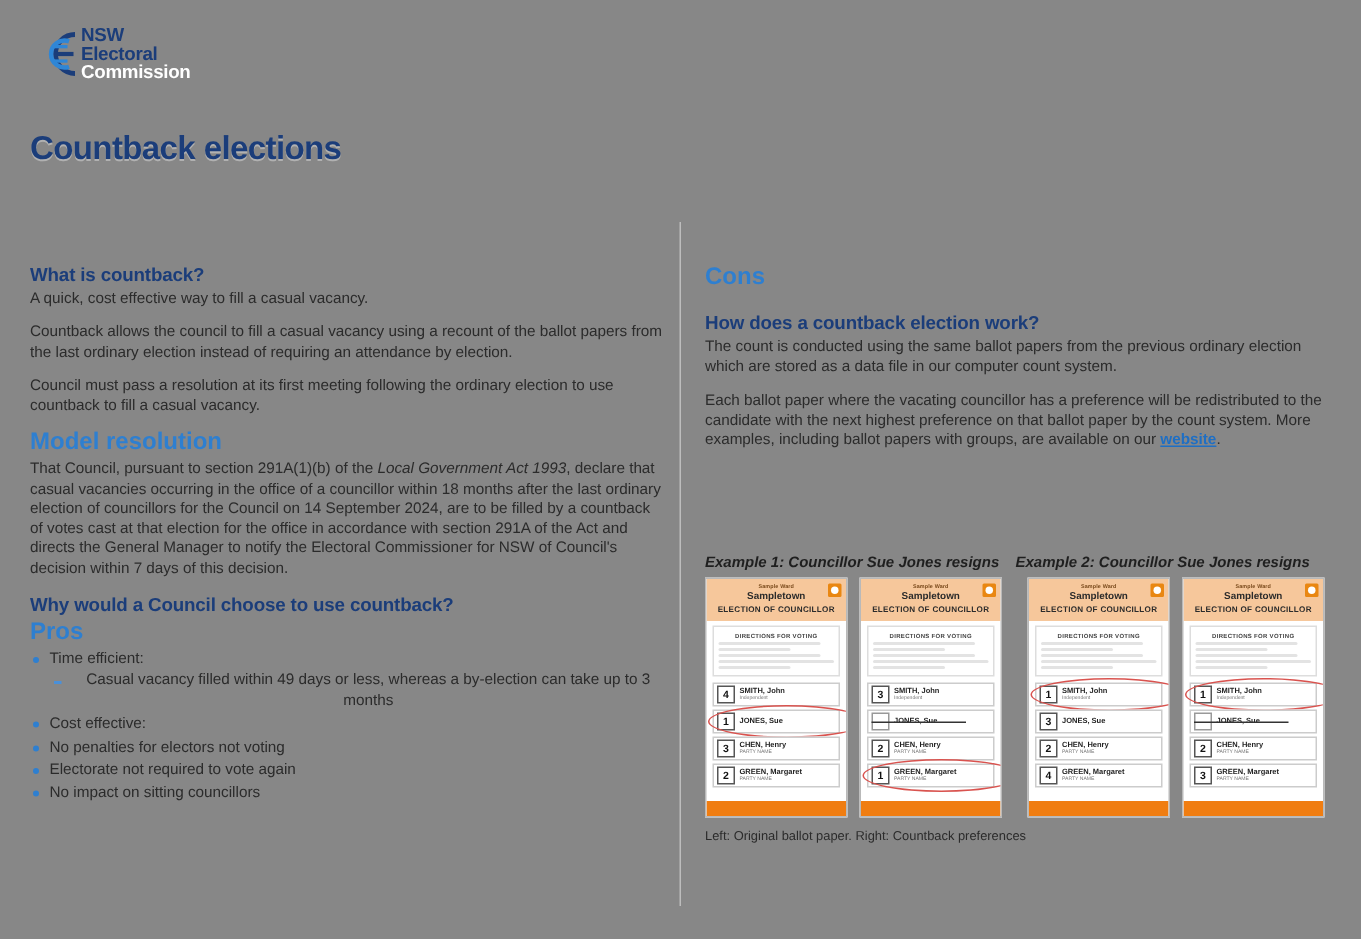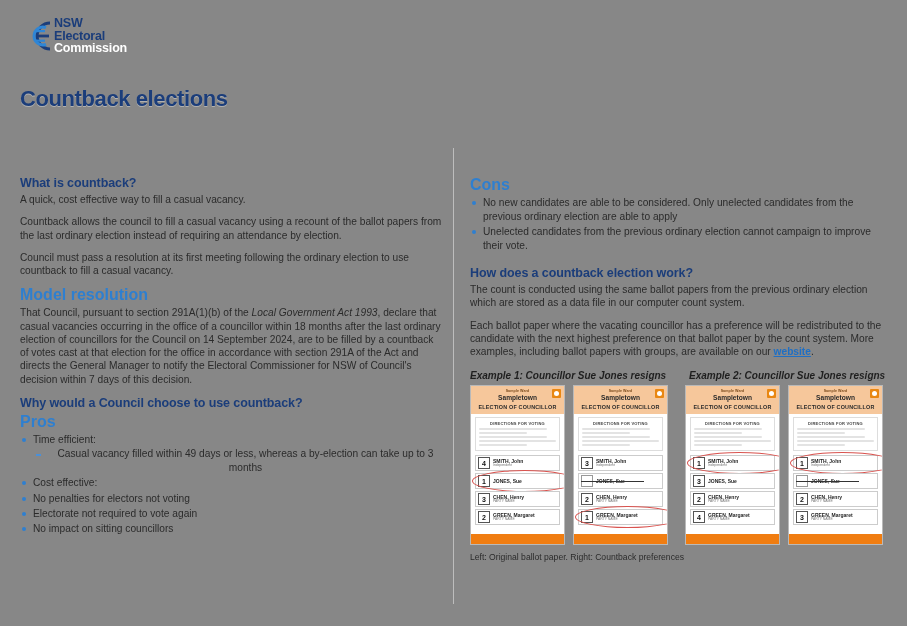--- a/index.html
+++ b/index.html
@@ -73,21 +73,21 @@
   }
   li b{font-weight:bold;}
 
   
   .examples{position:absolute;left:470px;top:370px;width:418px;}
   .ex-titles{display:flex;}
   .ex-title{
     font-size:10px;font-weight:bold;font-style:italic;color:#1f1f1f;
     width:207px;flex:0 0 auto;
   }
-  .ex-title:last-child{margin-left:12px;}
+  .ex-title:last-child{margin-left:0;}
   .ballot-row{display:flex;margin-top:4px;}
   .pair{display:flex;gap:8px;width:199px;flex:0 0 auto;}
   .pair.second{margin-left:16px;}
 
   .ballot{
     width:95px;height:160px;background:#ffffff;
     border:1px solid #b9b9b9;
     display:flex;flex-direction:column;
     box-sizing:border-box;overflow:hidden;
     position:relative;
@@ -193,24 +193,20 @@
         <span>Cost effective:</span>
       </li>
       <li>No penalties for electors not voting</li>
       <li>Electorate not required to vote again</li>
       <li>No impact on sitting councillors</li>
     </ul>
   </div>
 
   <div class="col col-right">
     <h3 class="sub" style="margin-top:0">Cons</h3>
-    <ul class="l1">
-      <li>No new candidates are able to be considered. Only  unelected candidates from the previous ordinary election are able to apply</li>
-      <li>Unelected candidates from the previous ordinary election cannot campaign to improve their vote.</li>
-    </ul>
 
     <h2 class="sec" style="margin-top:14px">How does a countback election work?</h2>
     <p class="body">The count is conducted using the same ballot papers from the previous ordinary election which are stored as a data file in our computer count system.</p>
     <p class="body"><span>Each ballot paper where the vacating councillor has a preference will be redistributed to the candidate with the next highest preference on that ballot paper by the count system. More examples, including ballot papers with groups, are available on our </span><a class="link" href="#">website</a><span>.</span></p>
   </div>
 
   <div class="examples">
     <div class="ex-titles">
       <div class="ex-title">Example 1: Councillor Sue Jones resigns</div>
       <div class="ex-title">Example 2: Councillor Sue Jones resigns</div>

